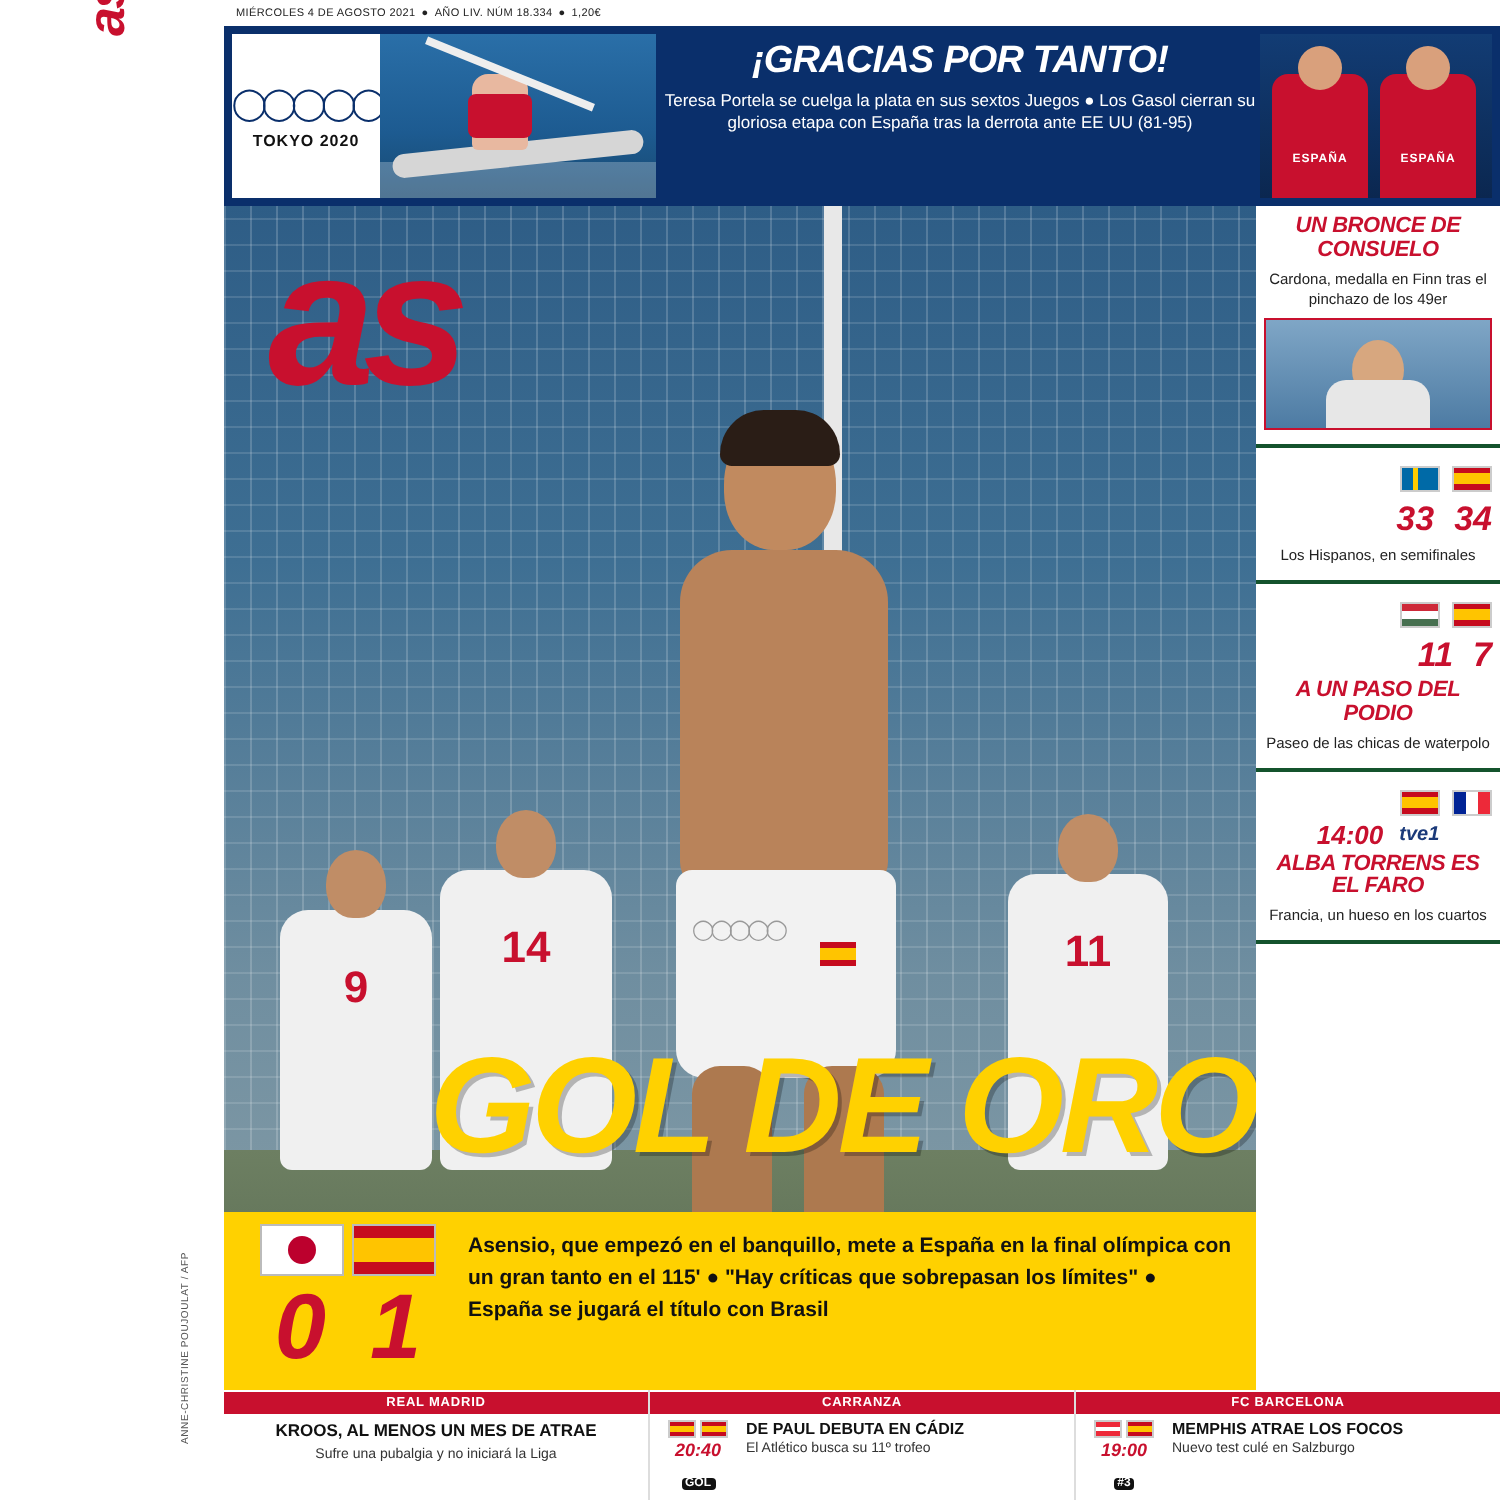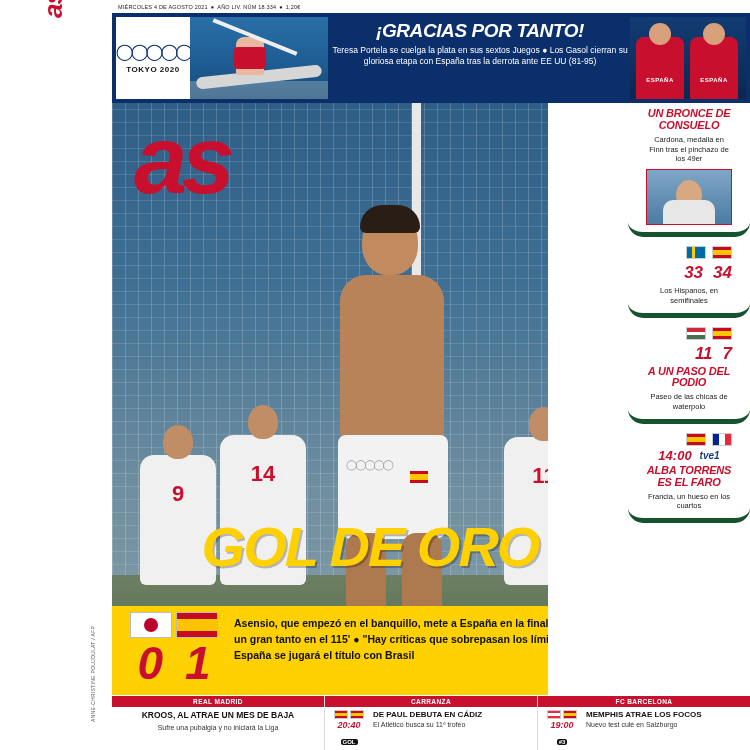--- a/index.html
+++ b/index.html
@@ -122,21 +122,21 @@
   .athletes .h2 { left: 73px; }
   .athletes .lbl {
     position: absolute; bottom: 16px; width: 48px; text-align: center;
     font-size: 6px; color: #fff; font-weight: bold; letter-spacing: .5px;
   }
   .athletes .lbl.a { left: 6px; }
   .athletes .lbl.b { left: 60px; }
 
   
   .mainphoto {
-    position: absolute; left: 0; top: 103px; width: 436px; height: 592px;
+    position: absolute; left: 0; top: 103px; width: 516px; height: 592px;
     background: linear-gradient(180deg,#2e5d86 0%, #3e6f93 30%, #6f8ea0 65%, #8ba0a8 100%);
     overflow: hidden;
   }
   .net {
     position: absolute; left: 0; top: 0; width: 516px; height: 592px;
     background-image:
       repeating-linear-gradient(90deg, rgba(255,255,255,.18) 0 1px, transparent 1px 13px),
       repeating-linear-gradient(0deg, rgba(255,255,255,.13) 0 1px, transparent 1px 13px);
   }
   .goalpost-v {
@@ -209,23 +209,23 @@
   .striker .boot {
     position: absolute; top: 436px; width: 50px; height: 22px;
     background: #e64d2e; border-radius: 8px 12px 6px 6px;
   }
   .striker .boot.l { left: 20px; }
   .striker .boot.r { left: 80px; }
 
   
   .goldheadline {
     position: absolute; left: 0; top: 416px; width: 516px;
-    font-size: 56px; font-weight: bold; font-style: italic;
+    font-size: 68px; font-weight: bold; font-style: italic;
     color: #ffd100; letter-spacing: -2px; line-height: 1;
-    text-align: center;
+    text-align: right;
     text-shadow: 2px 2px 0 rgba(0,0,0,.25);
     white-space: nowrap;
   }
 
   
   .scorestrip {
     position: absolute; left: 0; top: 503px; width: 516px; height: 89px;
     background: #ffd100;
   }
   .scorebox {
@@ -254,21 +254,21 @@
   .scoretext {
     position: absolute; left: 122px; top: 10px; width: 384px;
     font-size: 10.5px; line-height: 1.5; color: #111; font-weight: bold;
   }
 
   
   .rail {
     position: absolute; left: 516px; top: 103px; width: 122px; height: 592px;
     background: #ffffff;
   }
-  .rail-block { border-bottom: 5px solid #14532d; padding: 5px 18px 7px; text-align: center; border-radius: 15px; }
+  .rail-block { border-bottom: 2px solid #14532d; padding: 5px 4px 7px; text-align: center; }
   .rail-title {
     font-size: 11px; font-weight: bold; font-style: italic;
     color: #c8102e; line-height: 1.08; letter-spacing: -.2px;
   }
   .rail-sub { font-size: 7.5px; color: #222; line-height: 1.3; margin-top: 3px; }
   .rail-photo {
     width: 100%; height: 56px; margin-bottom: 4px;
     background: linear-gradient(180deg,#7fa6c6,#4d7ba3);
     border: 1px solid #c8102e; position: relative; overflow: hidden;
   }
@@ -486,21 +486,21 @@
         <div class="rail-title">ALBA TORRENS ES EL FARO</div>
         <div class="rail-sub">Francia, un hueso en los cuartos</div>
       </div>
 
     </div>
 
     <div class="bottom">
 
       <div class="bcol">
         <div class="bhead">REAL MADRID</div>
-        <div class="btitle">KROOS, AL ATRAE UN MES DE BAJA</div>
+        <div class="btitle">KROOS, AL MENOS UN MES DE ATRAE</div>
         <div class="bsub">Sufre una pubalgia y no iniciará la Liga</div>
       </div>
 
       <div class="bcol">
         <div class="bhead">CARRANZA</div>
         <div class="bwithtv">
           <div class="tvbox">
             <div class="tvflags">
               <div class="mini-flag f-es" style="width:14px;height:9px;"></div>
               <div class="mini-flag f-es" style="width:14px;height:9px;"></div>

